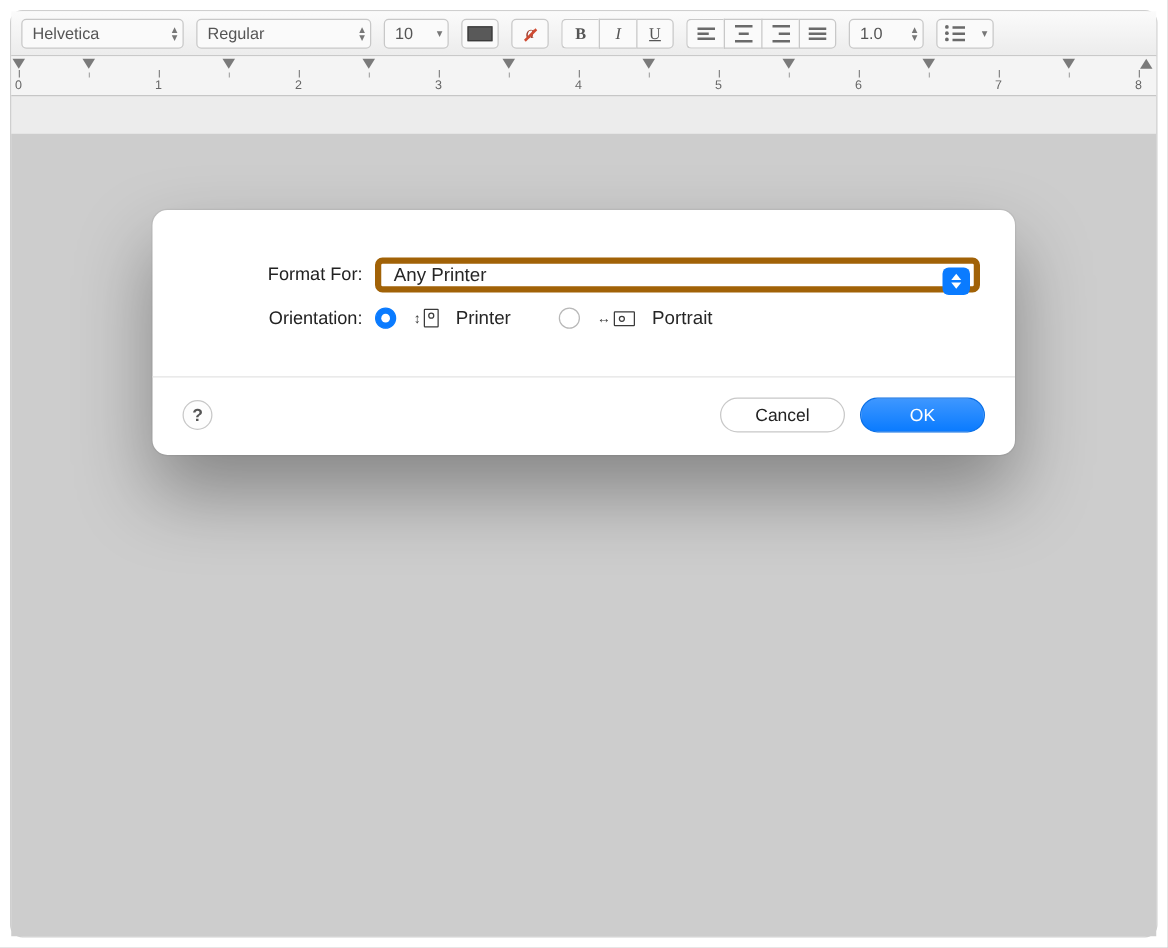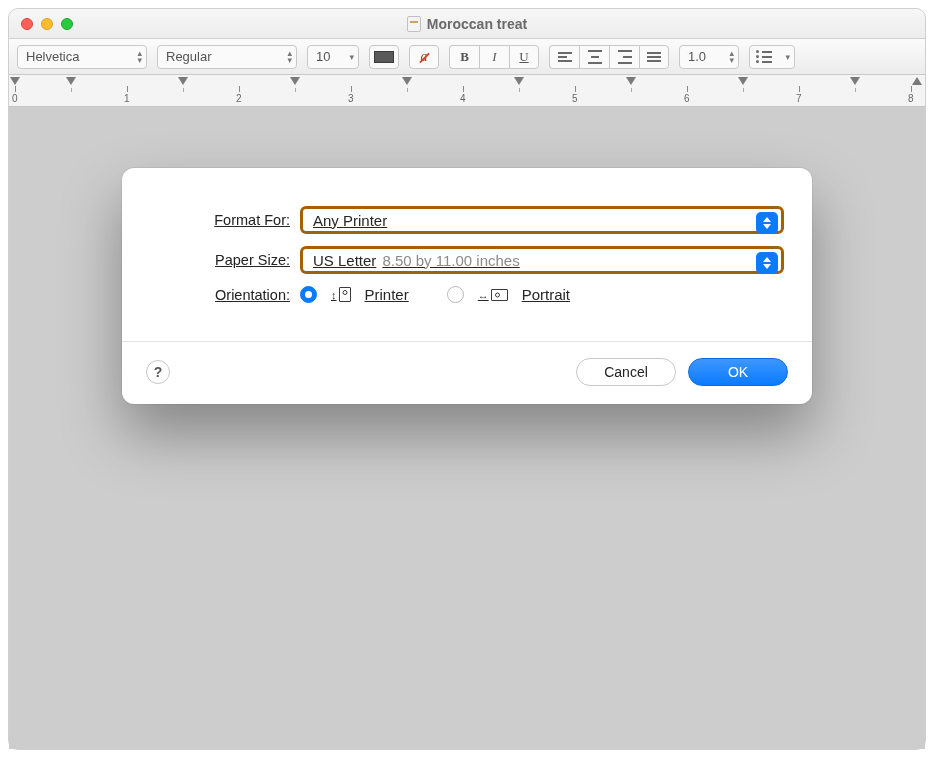--- a/index.html
+++ b/index.html
@@ -213,42 +213,41 @@
   .sheet {
     margin-top: 168px;
     width: 690px;
     background: #ffffff;
     border-radius: 12px;
     box-shadow: 0 30px 60px rgba(0,0,0,0.35), 0 0 0 1px rgba(0,0,0,0.05);
     padding: 22px 0 18px 0;
   }
   .sheet-body {
     padding: 4px 28px 8px 28px;
-    text-decoration: underline;
   }
   .form-row {
     display: flex;
     align-items: center;
     margin: 12px 0;
   }
   .form-label {
     width: 150px;
     text-align: right;
     padding-right: 10px;
     font-size: 14.5px;
     color: #222;
   }
   .popup {
     flex: 1;
     height: 28px;
-    border: 3px solid #a16207;
+    border: 5px solid #a16207;
     border-radius: 6px;
     background: #ffffff;
     display: flex;
-    align-items: center;
+    align-items: flex-end;
     padding: 0 30px 0 10px;
     position: relative;
     font-size: 15px;
   }
   .popup .dim { color: #8a8a8a; margin-left: 6px; }
   .popup-knob {
     position: absolute;
     right: 3px; top: 3px;
     width: 22px; height: 22px;
     background: #0a7bff;
@@ -359,31 +358,20 @@
   .btn-primary {
     background: linear-gradient(#3e97ff, #0a7bff);
     color: #fff;
     border: 1px solid #0a6fe6;
   }
 </style>
 </head>
 <body>
 
 <div class="window">
-  <div class="titlebar">
-    <div class="traffic">
-      <span class="tl-close"></span>
-      <span class="tl-min"></span>
-      <span class="tl-zoom"></span>
-    </div>
-    <div class="win-title">
-      <span class="doc-icon"></span>
-      <span>Moroccan treat</span>
-    </div>
-  </div>
 
   <div class="toolbar">
     <div class="tb-select wide">
       <span>Helvetica</span>
       <span class="chev">▴<br>▾</span>
     </div>
     <div class="tb-select med">
       <span>Regular</span>
       <span class="chev">▴<br>▾</span>
     </div>
@@ -509,28 +497,20 @@
   <div class="sheet">
     <div class="sheet-body">
       <div class="form-row">
         <div class="form-label">Format For:</div>
         <div class="popup">
           <span>Any Printer</span>
           <span class="popup-knob"></span>
         </div>
       </div>
 
-      <div class="form-row">
-        <div class="form-label">Paper Size:</div>
-        <div class="popup">
-          <span>US Letter</span>
-          <span class="dim">8.50 by 11.00 inches</span>
-          <span class="popup-knob"></span>
-        </div>
-      </div>
 
       <div class="form-row">
         <div class="form-label">Orientation:</div>
         <div class="radio-row">
           <span class="radio selected"></span>
           <span class="orient-glyph">
             <span class="mini-arrow">↕</span>
             <span class="page-rect">
                 <span class="head"></span>
               </span>

